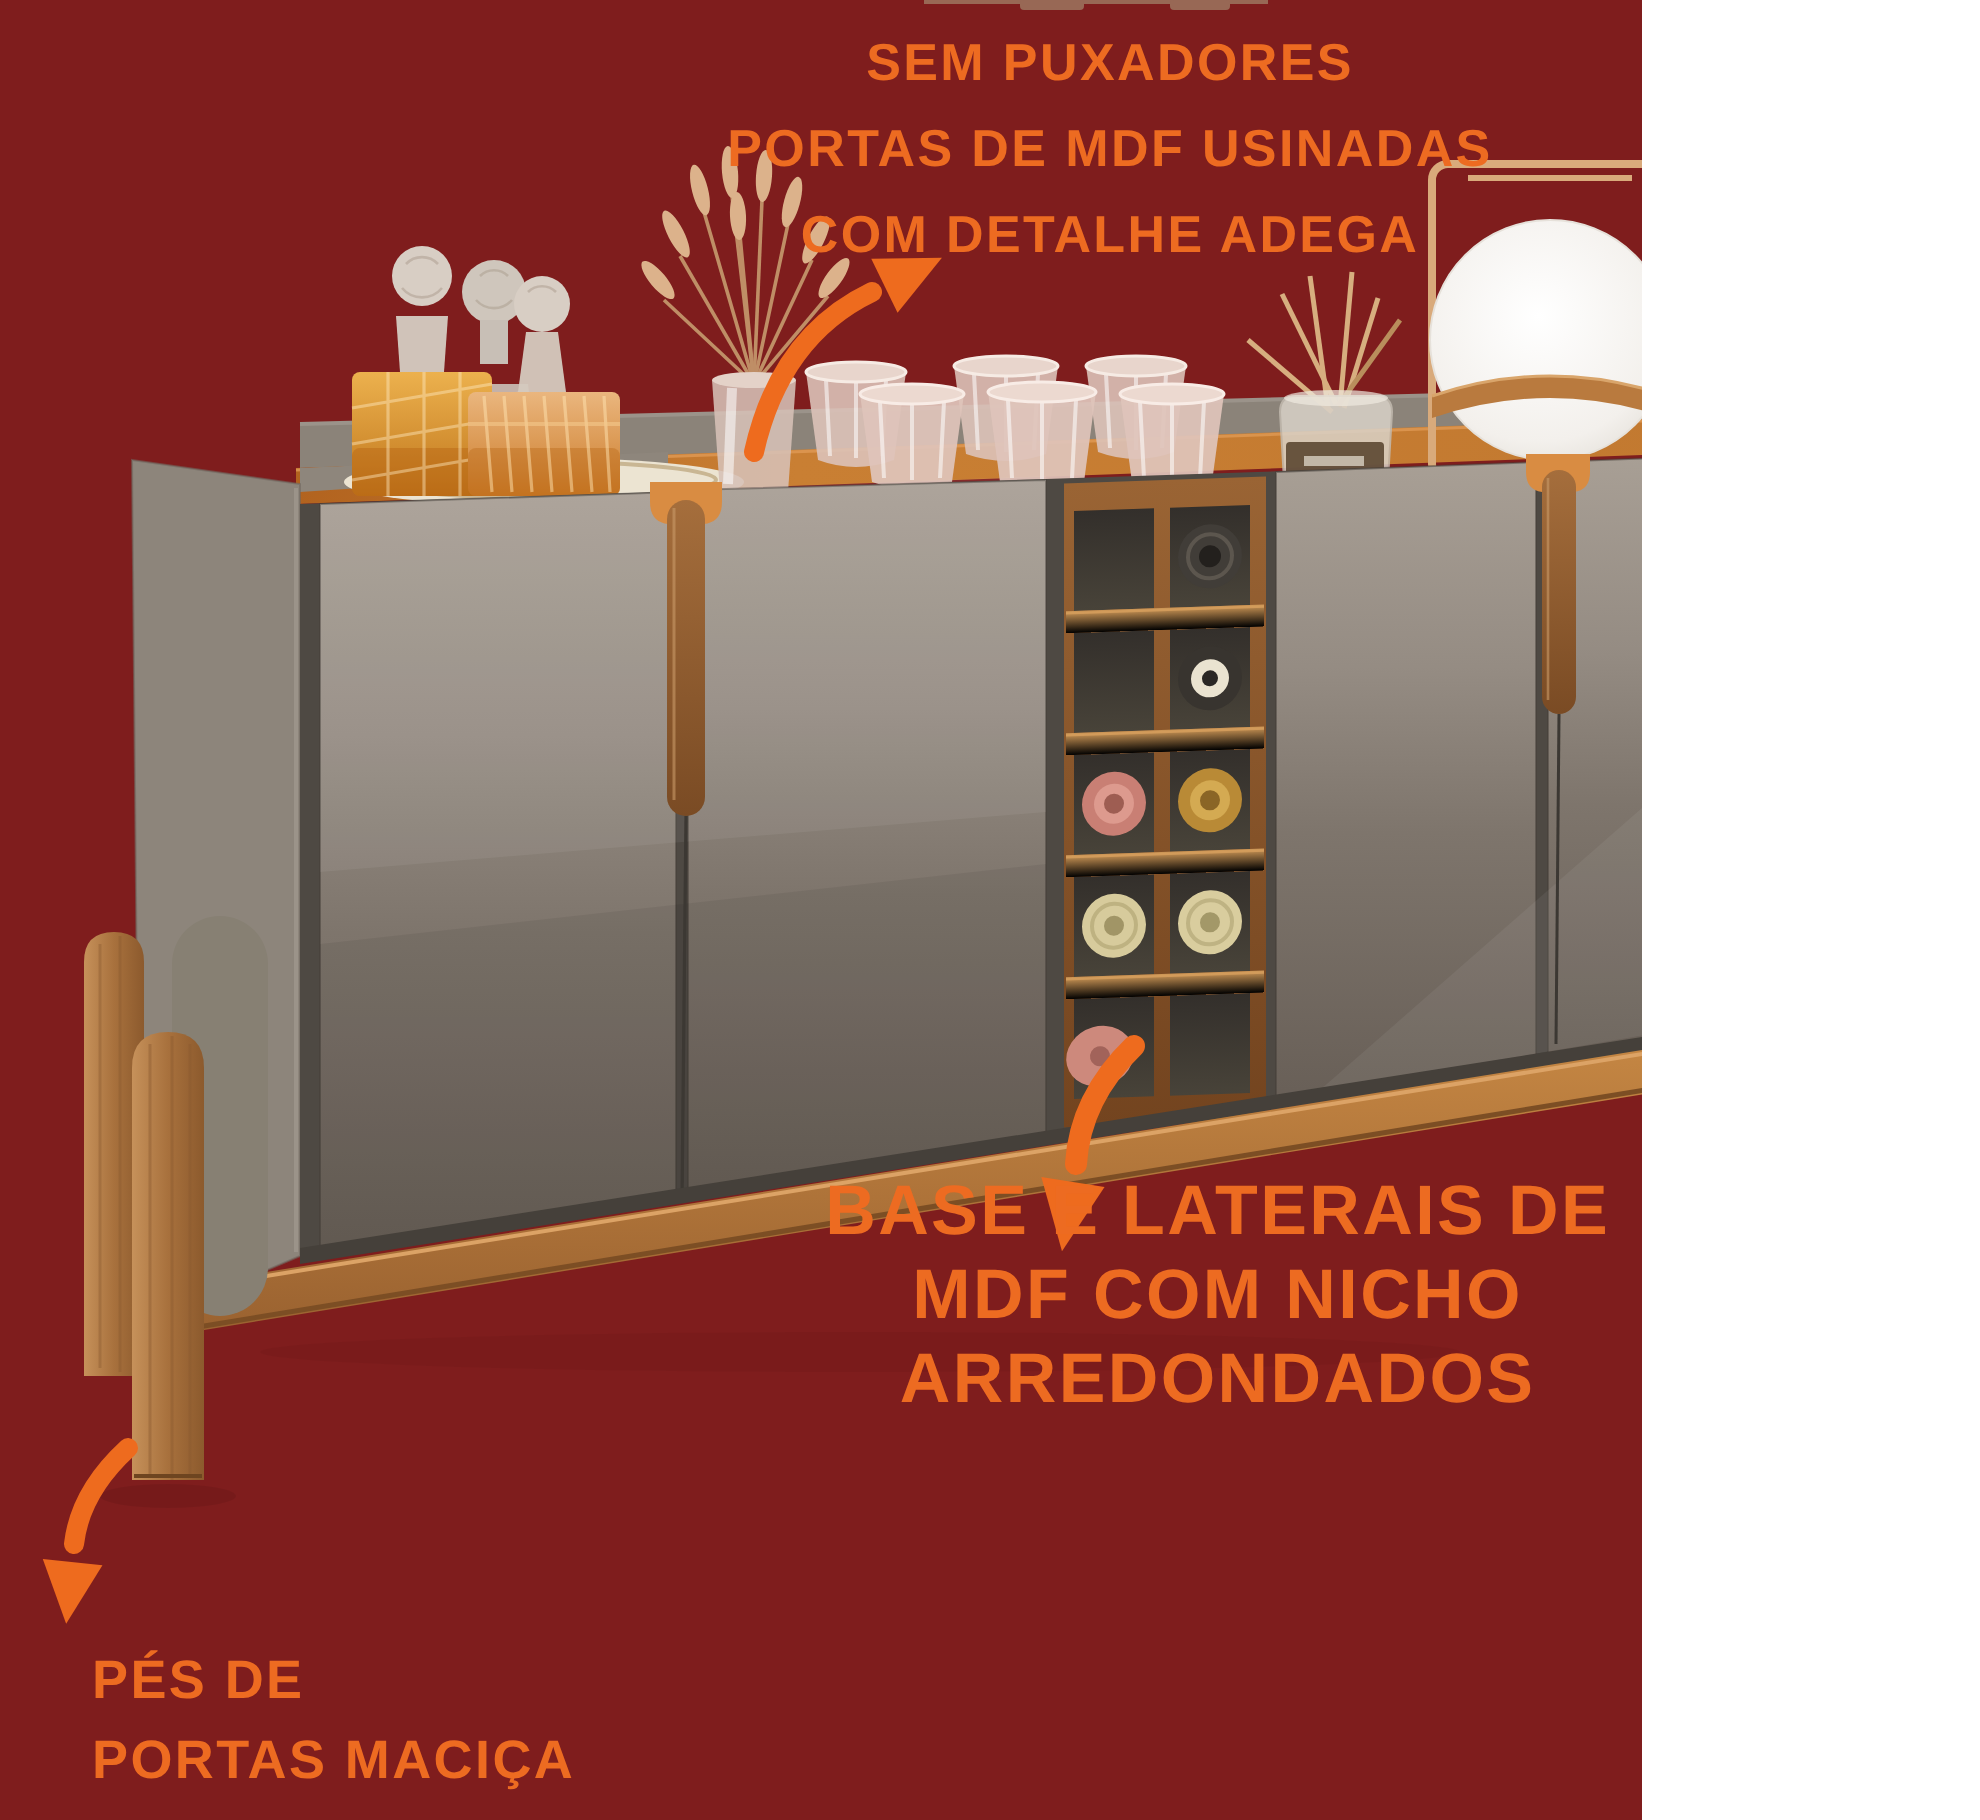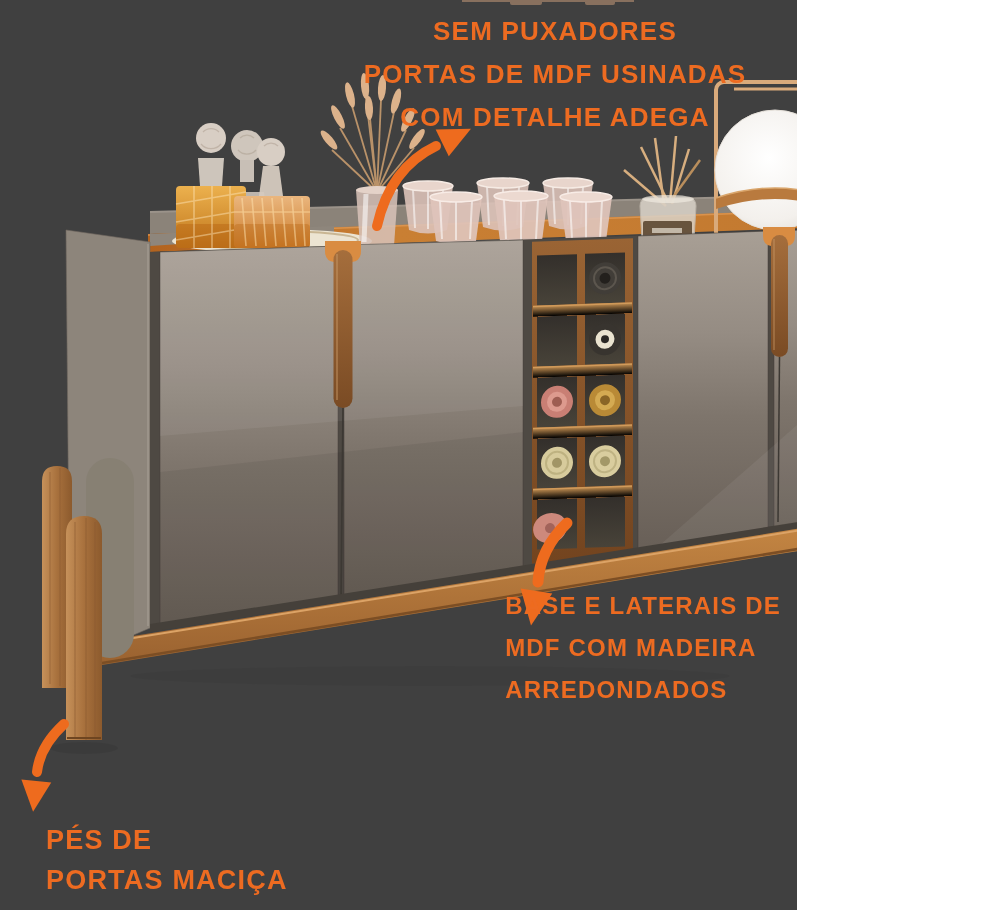--- a/index.html
+++ b/index.html
@@ -1,23 +1,23 @@
 <!DOCTYPE html>
 <html><head>
 <meta charset="utf-8">
 <style>
   html,body{margin:0;padding:0;background:#fff;}
-  .stage{position:relative;width:797px;height:910px;background:#404040;overflow:hidden;
-         font-family:"Liberation Sans",sans-serif;}
+  .stage{position:relative;width:797px;height:910px;background:#7f1d1d;overflow:hidden;
+         font-family:"Liberation Sans",sans-serif;padding-left:24px;}
   .scene{position:absolute;left:0;top:0;}
   .callout{position:absolute;color:#ED6B21;font-weight:700;letter-spacing:1.2px;}
   .callout div{white-space:nowrap;}
   .co-top{left:285px;top:10px;width:540px;text-align:center;font-size:26px;line-height:43px;}
   .co-nicho{left:430px;top:632px;width:240px;text-align:center;font-size:28px;}
-  .co-base{right:16px;top:585px;text-align:left;font-size:24px;line-height:42px;}
+  .co-base{right:16px;top:585px;text-align:center;font-size:35px;line-height:42px;}
   .co-feet{left:22px;top:820px;text-align:left;font-size:27px;line-height:40px;margin-left:24px;}
   .crop-artifact{position:absolute;top:0;left:0;}
 </style>
 </head>
 <body>
 
 <div class="stage">
 
   <svg class="scene" width="990" height="910" viewBox="0 0 990 910">
     <defs>
@@ -367,21 +367,21 @@
 
   <div class="callout co-top">
     <div>SEM PUXADORES</div>
     <div>PORTAS DE MDF USINADAS</div>
     <div>COM DETALHE ADEGA</div>
   </div>
 
 
   <div class="callout co-base">
     <div>BASE E LATERAIS DE</div>
-    <div>MDF COM MADEIRA</div>
+    <div>MDF COM NICHO</div>
     <div>ARREDONDADOS</div>
   </div>
 
   <div class="callout co-feet">
     <div>PÉS DE</div>
     <div>PORTAS MACIÇA</div>
   </div>
 
 </div>
 

